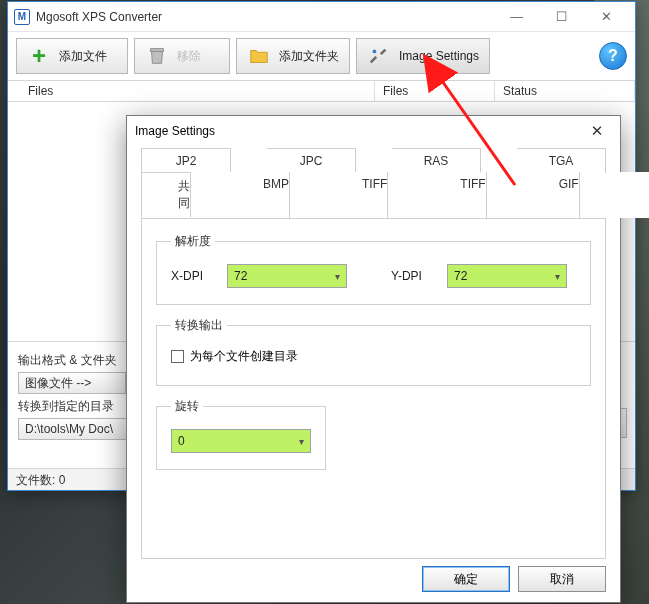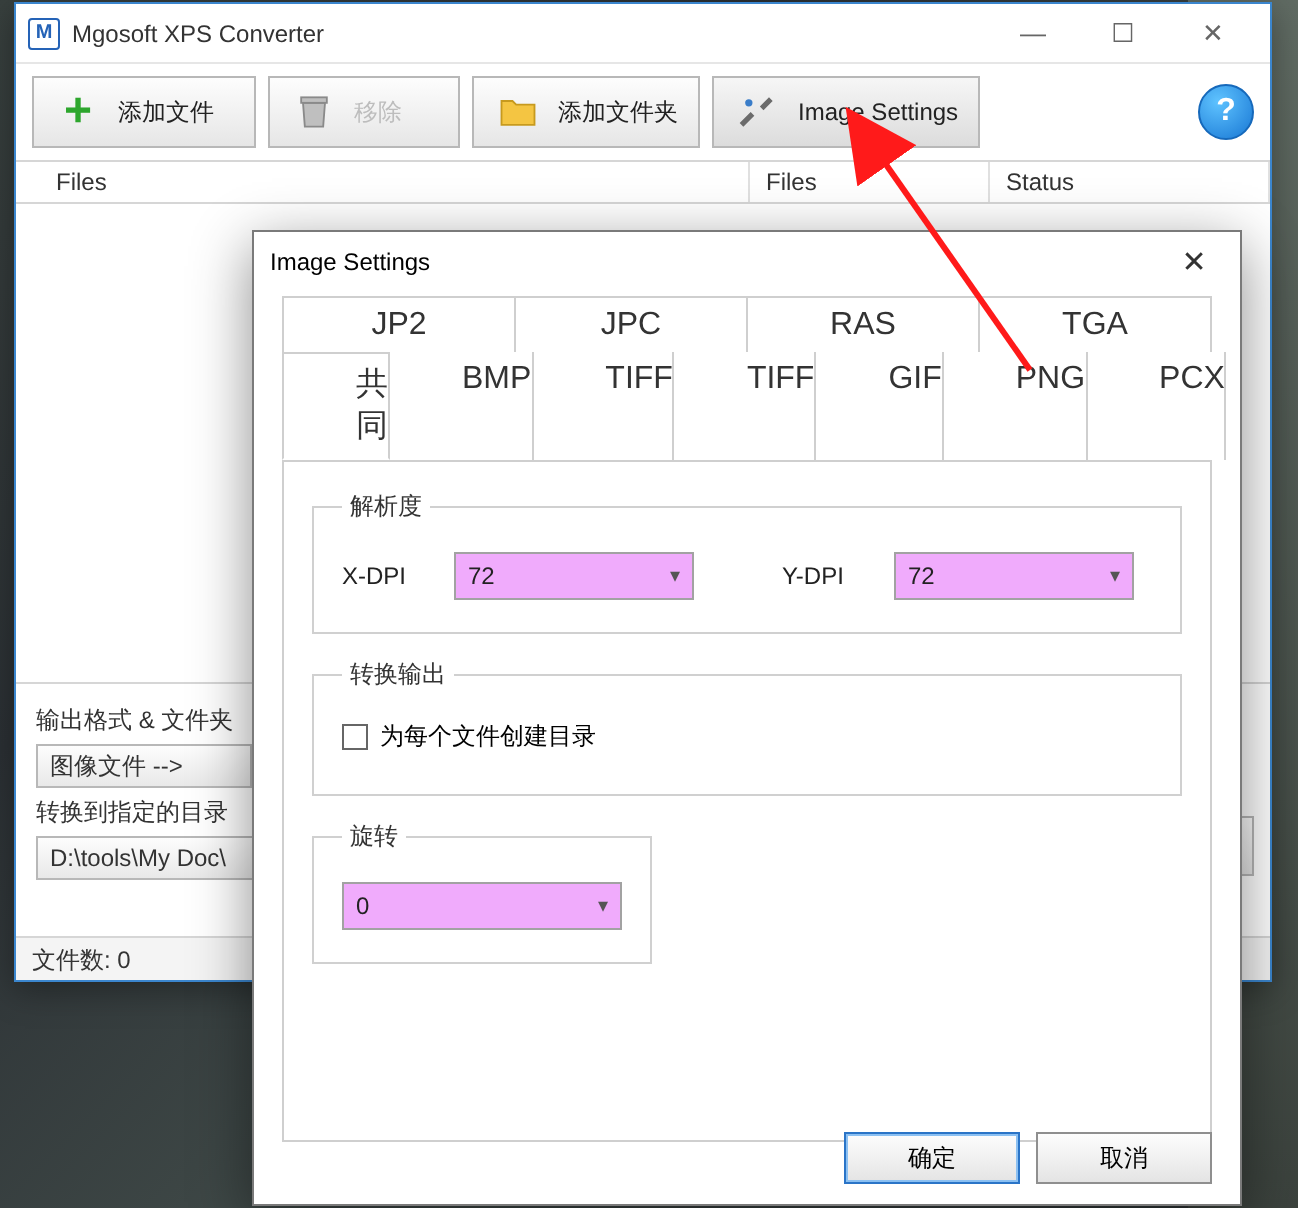--- a/index.html
+++ b/index.html
@@ -40,38 +40,38 @@
 .bsel{height:22px;border:1px solid #b8b8b8;background:linear-gradient(#fdfdfd,#e9e9e9);padding:2px 6px;display:flex;align-items:center;justify-content:space-between;width:108px;font-size:12px;}
 .statusbar{position:absolute;left:0;right:0;bottom:0;height:22px;border-top:1px solid #d6d6d6;padding:3px 8px;font-size:12px;color:#333;background:#f4f4f4;}
 .last-btn-peek{position:absolute;right:8px;top:406px;height:30px;width:58px;border:1px solid #b8b8b8;background:linear-gradient(#fdfdfd,#e6e6e6);font-size:12px;display:flex;align-items:center;justify-content:flex-end;padding-right:6px;}
 
 
 .dialog{position:absolute;left:126px;top:115px;width:495px;height:488px;background:#fff;border:1px solid #7a7a7a;box-shadow:0 8px 28px rgba(0,0,0,.45);}
 .d-title{height:30px;display:flex;align-items:center;padding:0 8px;font-size:12px;}
 .d-title span{flex:1;}
 .d-close{width:30px;height:24px;display:flex;align-items:center;justify-content:center;font-size:15px;color:#333;}
 .d-body{padding:2px 14px 0;}
-.tabs-top,.tabs-bot{display:flex;font-size:16px;color:#333;}
+.tabs-top,.tabs-bot{display:flex;font-size:12px;color:#333;gap:36px;}
 .tab{padding:5px 0;text-align:center;border:1px solid #cfcfcf;border-bottom:none;background:#fff;}
 .tabs-top .tab{flex:1;border-left:none;}
 .tabs-top .tab:first-child{border-left:1px solid #cfcfcf;}
 .tabs-bot .tab{flex:1;border-left:none;border-top:none;padding-left:36px;}
 .tabs-bot .tab:first-child{border-left:1px solid #cfcfcf;}
 .tab.active{background:#fff;border-top:1px solid #cfcfcf;border-bottom:1px solid #fff;position:relative;z-index:2;}
 .tabs-bot{border-bottom:1px solid #cfcfcf;margin-top:-1px;}
 .tabpage{border:1px solid #cfcfcf;border-top:none;padding:14px 14px 10px;min-height:340px;}
 
 fieldset{border:1px solid #d0d0d0;padding:14px 14px 16px;margin:0 0 12px;}
 legend{font-size:12px;color:#333;padding:0 4px;}
 .chkrow{display:flex;align-items:center;gap:6px;font-size:12px;margin-bottom:14px;}
 .chkbox{width:13px;height:13px;border:1px solid #666;background:#fff;}
 .formrow{display:flex;align-items:center;gap:14px;font-size:12px;color:#888;}
 .formrow label{width:36px;color:#9c9c9c;}
 .tinput{height:24px;width:120px;border:1px solid #cfcfcf;background:#fff;color:#9c9c9c;padding:2px 6px;font-size:12px;}
-.sel{height:24px;width:120px;border:1px solid #a2a2a2;background:#f0abfc;color:#222;padding:2px 6px;font-size:12px;display:flex;align-items:center;justify-content:space-between;}
+.sel{height:24px;width:120px;border:1px solid #a2a2a2;background:#bef264;color:#222;padding:2px 6px;font-size:12px;display:flex;align-items:center;justify-content:space-between;}
 .sel .caret,.bsel .caret{font-size:10px;color:#555;}
 .splitrow{display:flex;gap:12px;flex-direction:column;}
 .splitrow fieldset{flex:1;margin-bottom:0;}
 .d-foot{position:absolute;right:14px;bottom:10px;display:flex;gap:8px;}
 .dlgbtn{height:26px;width:88px;border:1px solid #8f8f8f;background:linear-gradient(#fdfdfd,#e4e4e4);font-size:12px;display:flex;align-items:center;justify-content:center;}
 .dlgbtn.primary{border:1px solid #2a74c7;box-shadow:0 0 0 1px #8bc0f2 inset;}
 
 
 .arrow-svg{position:absolute;left:0;top:0;pointer-events:none;}
 </style>

